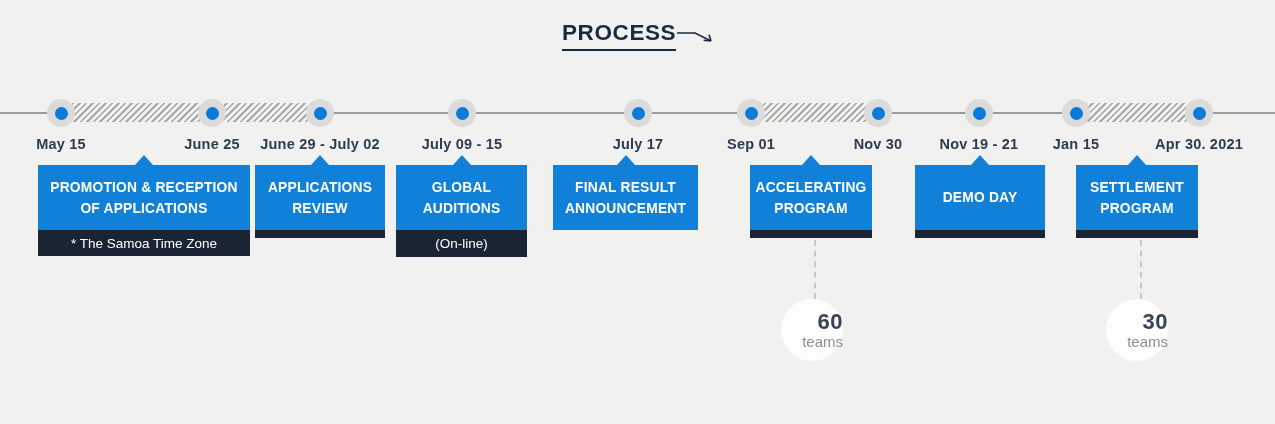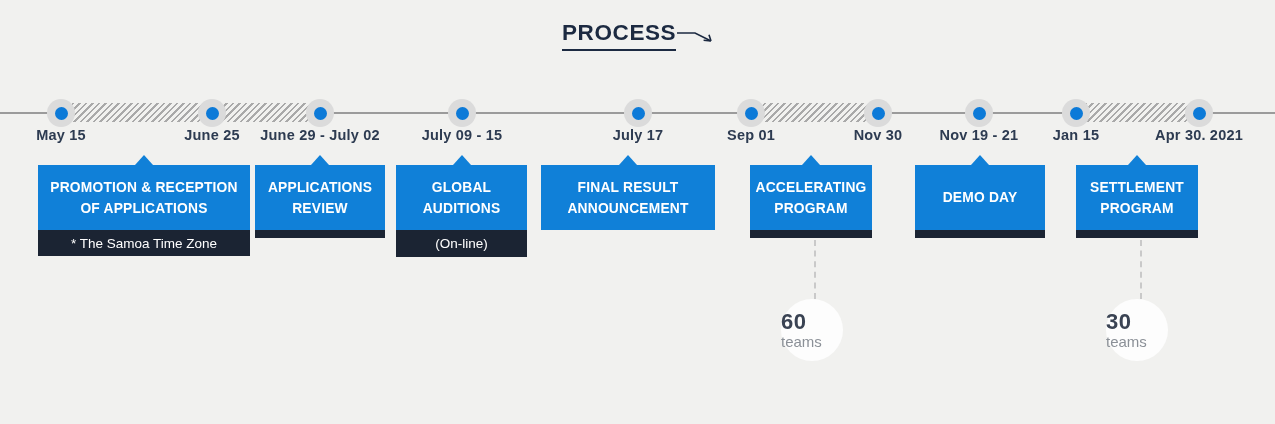--- a/index.html
+++ b/index.html
@@ -23,21 +23,21 @@
   .hatch {
     position:absolute; top:103px; height:19px;
     background:repeating-linear-gradient(-45deg, #a9a9a9 0 1.8px, #f1f1ef 1.8px 4.6px);
   }
   .ms { position:absolute; top:99px; width:160px; display:flex; flex-direction:column; align-items:center; }
   .dot-outer {
     width:28px; height:28px; border-radius:50%; background:#dbdbdb;
     display:flex; align-items:center; justify-content:center;
   }
   .dot-inner { width:13px; height:13px; border-radius:50%; background:#0c7ad8; }
-  .ms-date { font-size:14.5px; font-weight:700; color:#2d3b51; letter-spacing:0.2px; white-space:nowrap; }
+  .ms-date { margin-top:9px; font-size:14.5px; font-weight:700; color:#2d3b51; letter-spacing:0.2px; white-space:nowrap; }
 
   
   .pbox { position:absolute; top:165px; }
   .tri {
     position:absolute; top:-10px; left:50%; margin-left:-9px; width:0; height:0;
     border-left:9px solid transparent; border-right:9px solid transparent;
     border-bottom:10px solid #1080d8;
   }
   .pbox-head {
     background:#1080d8; height:65px; display:flex; flex-direction:column;
@@ -54,21 +54,21 @@
   .pbox-strip { background:#1b2433; height:8px; }
   .pbox-warning {
     background:#cd2328; color:#fff; font-size:12.4px; line-height:18.3px;
     text-align:center; white-space:pre-line; padding:13px 3px 0 3px; height:163px;
   }
 
   
   .dash { position:absolute; width:0; border-left:2px dashed #c9c9c9; }
   .team {
     position:absolute; top:299px; width:62px; height:62px; border-radius:50%;
-    background:#fdfdfd; display:flex; flex-direction:column; align-items:flex-start; justify-content:center;
+    background:#fdfdfd; display:flex; flex-direction:column; align-items:flex-end; justify-content:center;
   }
   .team-value { font-size:22px; font-weight:700; color:#3a4353; letter-spacing:0.5px; line-height:22px; }
   .team-label { font-size:15px; color:#8b9097; line-height:17px; }
 </style>
 </head>
 <body>
 
 <div class="stage">
 
   <div class="title-row">
@@ -167,21 +167,21 @@
 
   <div class="pbox" style="left:255px;width:130px">
     <div class="tri"></div>
     <div class="pbox-head">
       <span>APPLICATIONS</span>
       <span>REVIEW</span>
     </div>
     <div class="pbox-strip"></div>
   </div>
 
-  <div class="pbox" style="left:541px;width:174px">
+  <div class="pbox" style="left:553px;width:145px">
     <div class="tri"></div>
     <div class="pbox-head">
       <span>FINAL RESULT</span>
       <span>ANNOUNCEMENT</span>
     </div>
   </div>
 
   <div class="pbox" style="left:750px;width:122px">
     <div class="tri"></div>
     <div class="pbox-head">

